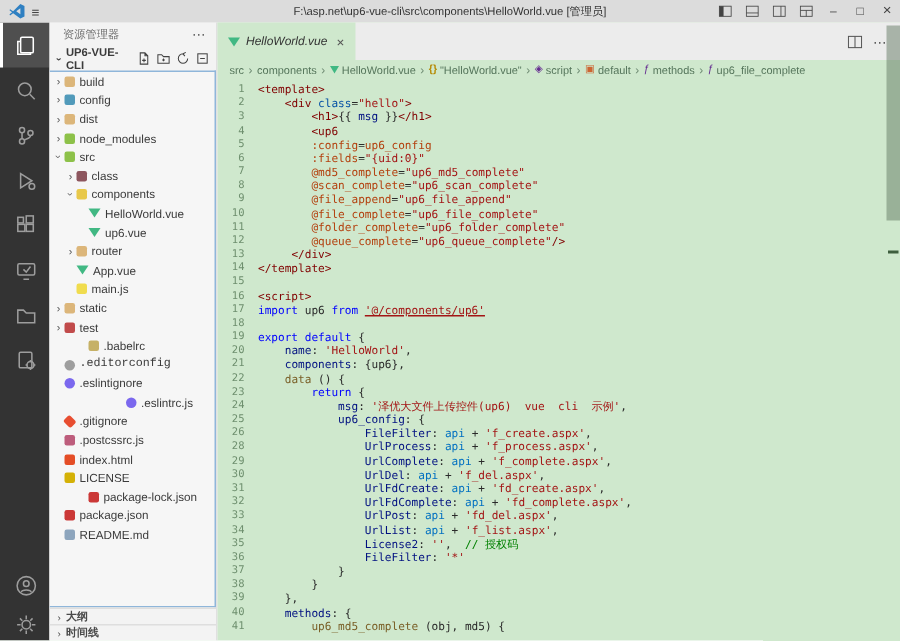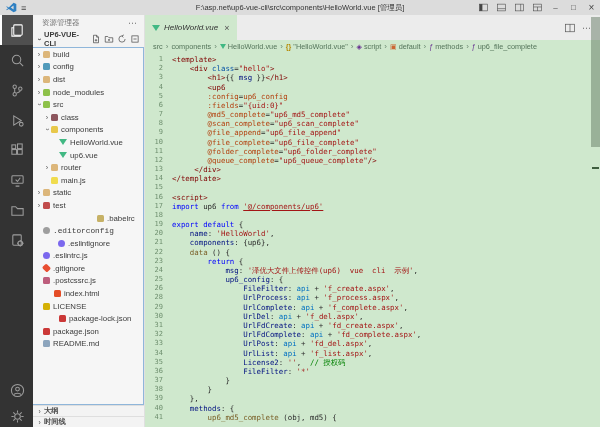--- a/index.html
+++ b/index.html
@@ -273,64 +273,69 @@
             <span class="fi fi-vue"></span>
             <span class="lbl">up6.vue</span>
           </div>
           <div class="trow" style="padding-left: 10px;">
             <span class="chev closed">›</span>
             <span class="fi fi-folder-orange"></span>
             <span class="lbl">router</span>
           </div>
           <div class="trow" style="padding-left: 10px;">
             <span class="chev "></span>
+            <span class="fi fi-vue"></span>
+            <span class="lbl">App.vue</span>
+          </div>
+          <div class="trow" style="padding-left: 10px;">
+            <span class="chev "></span>
             <span class="fi fi-js"></span>
             <span class="lbl">main.js</span>
           </div>
           <div class="trow" style="padding-left: 2px;">
             <span class="chev closed">›</span>
             <span class="fi fi-folder-orange"></span>
             <span class="lbl">static</span>
           </div>
           <div class="trow" style="padding-left: 2px;">
             <span class="chev closed">›</span>
             <span class="fi fi-folder-red"></span>
             <span class="lbl">test</span>
           </div>
-          <div class="trow" style="padding-left: 18px; margin-left: 38px;">
+          <div class="trow" style="padding-left: 18px;">
             <span class="chev "></span>
             <span class="fi fi-babel"></span>
             <span class="lbl">.babelrc</span>
           </div>
           <div class="trow" style="padding-left: 2px; font-family: Liberation Mono, monospace;">
             <span class="chev "></span>
             <span class="fi fi-editorconfig"></span>
             <span class="lbl">.editorconfig</span>
           </div>
-          <div class="trow" style="padding-left: 17px;">
+          <div class="trow" style="padding-left: 2px;">
             <span class="chev "></span>
             <span class="fi fi-eslint"></span>
             <span class="lbl">.eslintignore</span>
           </div>
-          <div class="trow" style="padding-left: 2px;">
+          <div class="trow" style="padding-left: 12px; margin-left: 31px;">
             <span class="chev "></span>
             <span class="fi fi-eslint"></span>
             <span class="lbl">.eslintrc.js</span>
           </div>
           <div class="trow" style="padding-left: 2px;">
             <span class="chev "></span>
             <span class="fi fi-git"></span>
             <span class="lbl">.gitignore</span>
           </div>
           <div class="trow" style="padding-left: 2px;">
             <span class="chev "></span>
             <span class="fi fi-postcss"></span>
             <span class="lbl">.postcssrc.js</span>
           </div>
-          <div class="trow" style="padding-left: 13px;">
+          <div class="trow" style="padding-left: 2px;">
             <span class="chev "></span>
             <span class="fi fi-html"></span>
             <span class="lbl">index.html</span>
           </div>
           <div class="trow" style="padding-left: 2px;">
             <span class="chev "></span>
             <span class="fi fi-license"></span>
             <span class="lbl">LICENSE</span>
           </div>
           <div class="trow" style="padding-left: 18px;">

